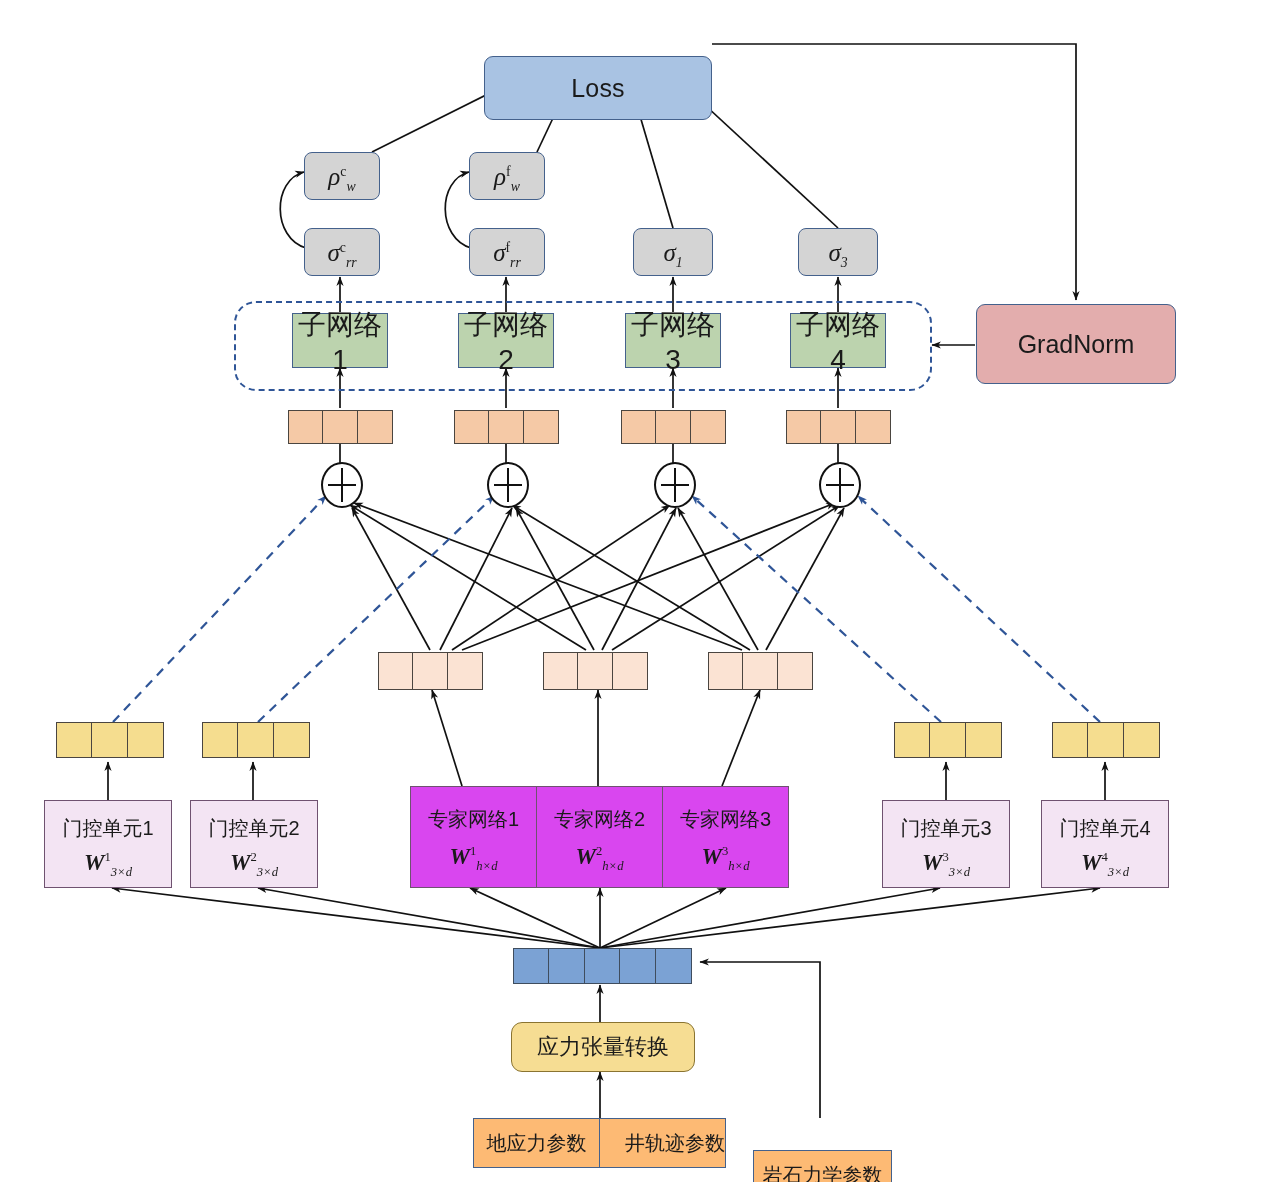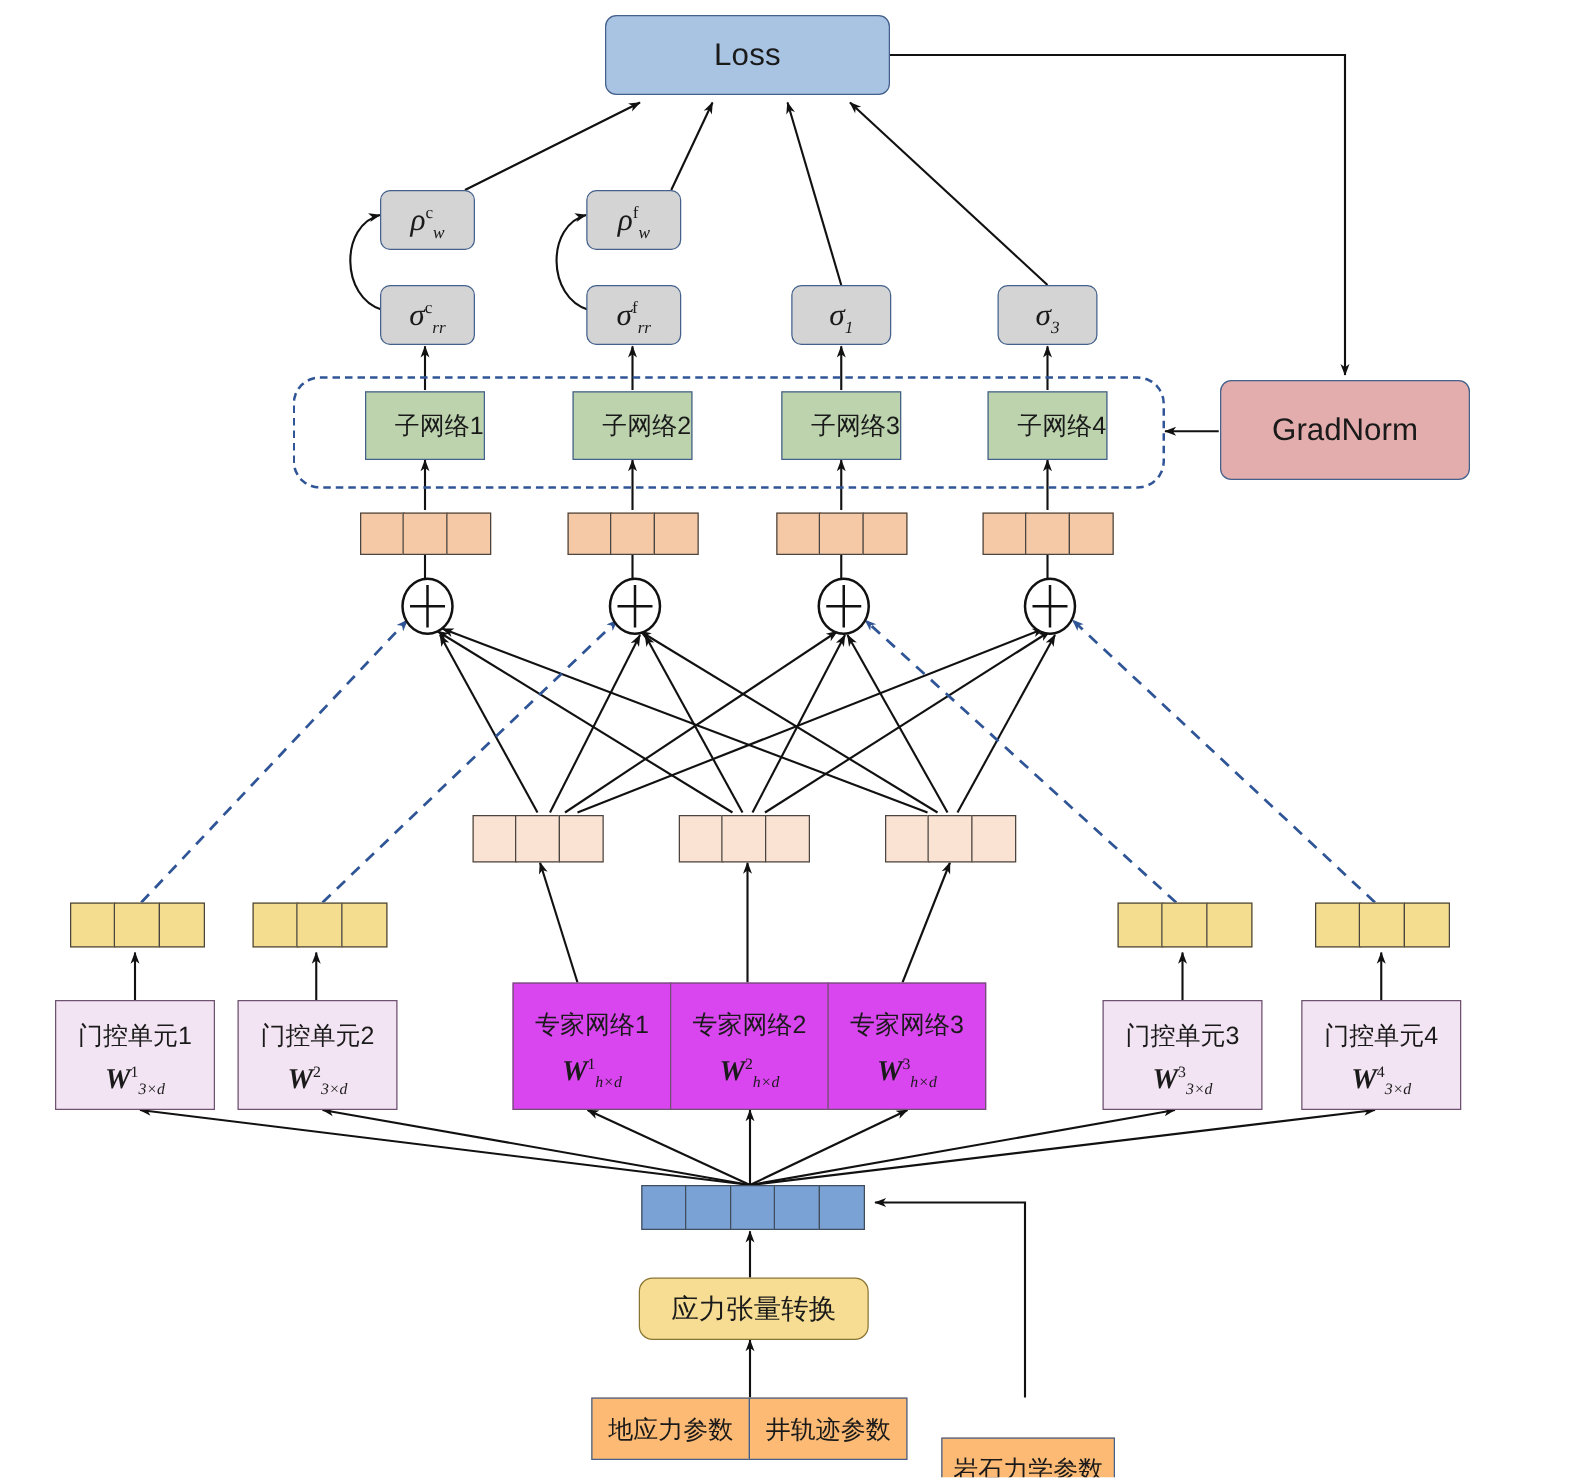--- a/index.html
+++ b/index.html
@@ -5,25 +5,25 @@
   html,body{margin:0;padding:0;background:#ffffff;}
   body{font-family:"Liberation Sans","DejaVu Sans",sans-serif;}
   #stage{position:relative;width:1269px;height:1182px;background:#fff;overflow:hidden;}
   #edges{position:absolute;left:0;top:0;width:1269px;height:1182px;pointer-events:none;}
 
   .node{position:absolute;box-sizing:border-box;display:flex;align-items:center;justify-content:center;
         text-align:center;color:#1a1a1a;}
 
   
   .rbox{border:1.6px solid #44618c;border-radius:9px;}
-  .loss{background:#a9c3e3;font-size:25px;letter-spacing:.2px;}
+  .loss{background:#a9c3e3;font-size:25px;letter-spacing:.2px;margin-top:44px;}
   .gradnorm{background:#e3adad;font-size:25px;}
   .greybox{background:#d4d4d4;border:1.6px solid #44618c;border-radius:8px;font-size:23px;}
   .ybox{background:#f6dd93;border:1.6px solid #8a7431;border-radius:11px;font-size:22px;}
-  .subnet{background:#bcd3ae;border:1.3px solid #44618c;font-size:20px;justify-content:flex-end;}
+  .subnet{background:#bcd3ae;border:1.3px solid #44618c;font-size:28px;}
   .expert{background:#d946ef;border:1.3px solid #6f5270;font-size:20px;flex-direction:column;gap:12px;}
   .gate{background:#f3e4f3;border:1.3px solid #6f5270;font-size:20px;flex-direction:column;gap:9px;}
   .inbox{background:#fdba74;border:1.3px solid #44618c;font-size:20px;}
 
   
   .vec{position:absolute;display:flex;}
   .vec i{display:block;box-sizing:border-box;border:1.6px solid #4a4540;margin-left:-1.6px;font-style:normal;}
   .vec i:first-child{margin-left:0;}
   .v-orange i{background:#f5c9a6;}
   .v-cream  i{background:#fbe3d3;}
@@ -285,20 +285,20 @@
     <i style="width:37px;height:36px;"></i>
   </div>
 
   <div class="node ybox" style="left:511px;top:1022px;width:184px;height:50px;">
     <span>应力张量转换</span>
   </div>
 
   <div class="node inbox" style="left:473px;top:1118px;width:127px;height:50px;">
     <span>地应力参数</span>
   </div>
-  <div class="node inbox" style="left:599px;top:1118px;width:127px;height:50px;">
+  <div class="node inbox" style="left:599px;top:1118px;width:127px;height:50px;justify-content:flex-end;">
     <span>井轨迹参数</span>
   </div>
   <div class="node inbox" style="left:753px;top:1118px;width:139px;height:50px;margin-top:32px;">
     <span>岩石力学参数</span>
   </div>
 
 </div>
 
 </body></html>

